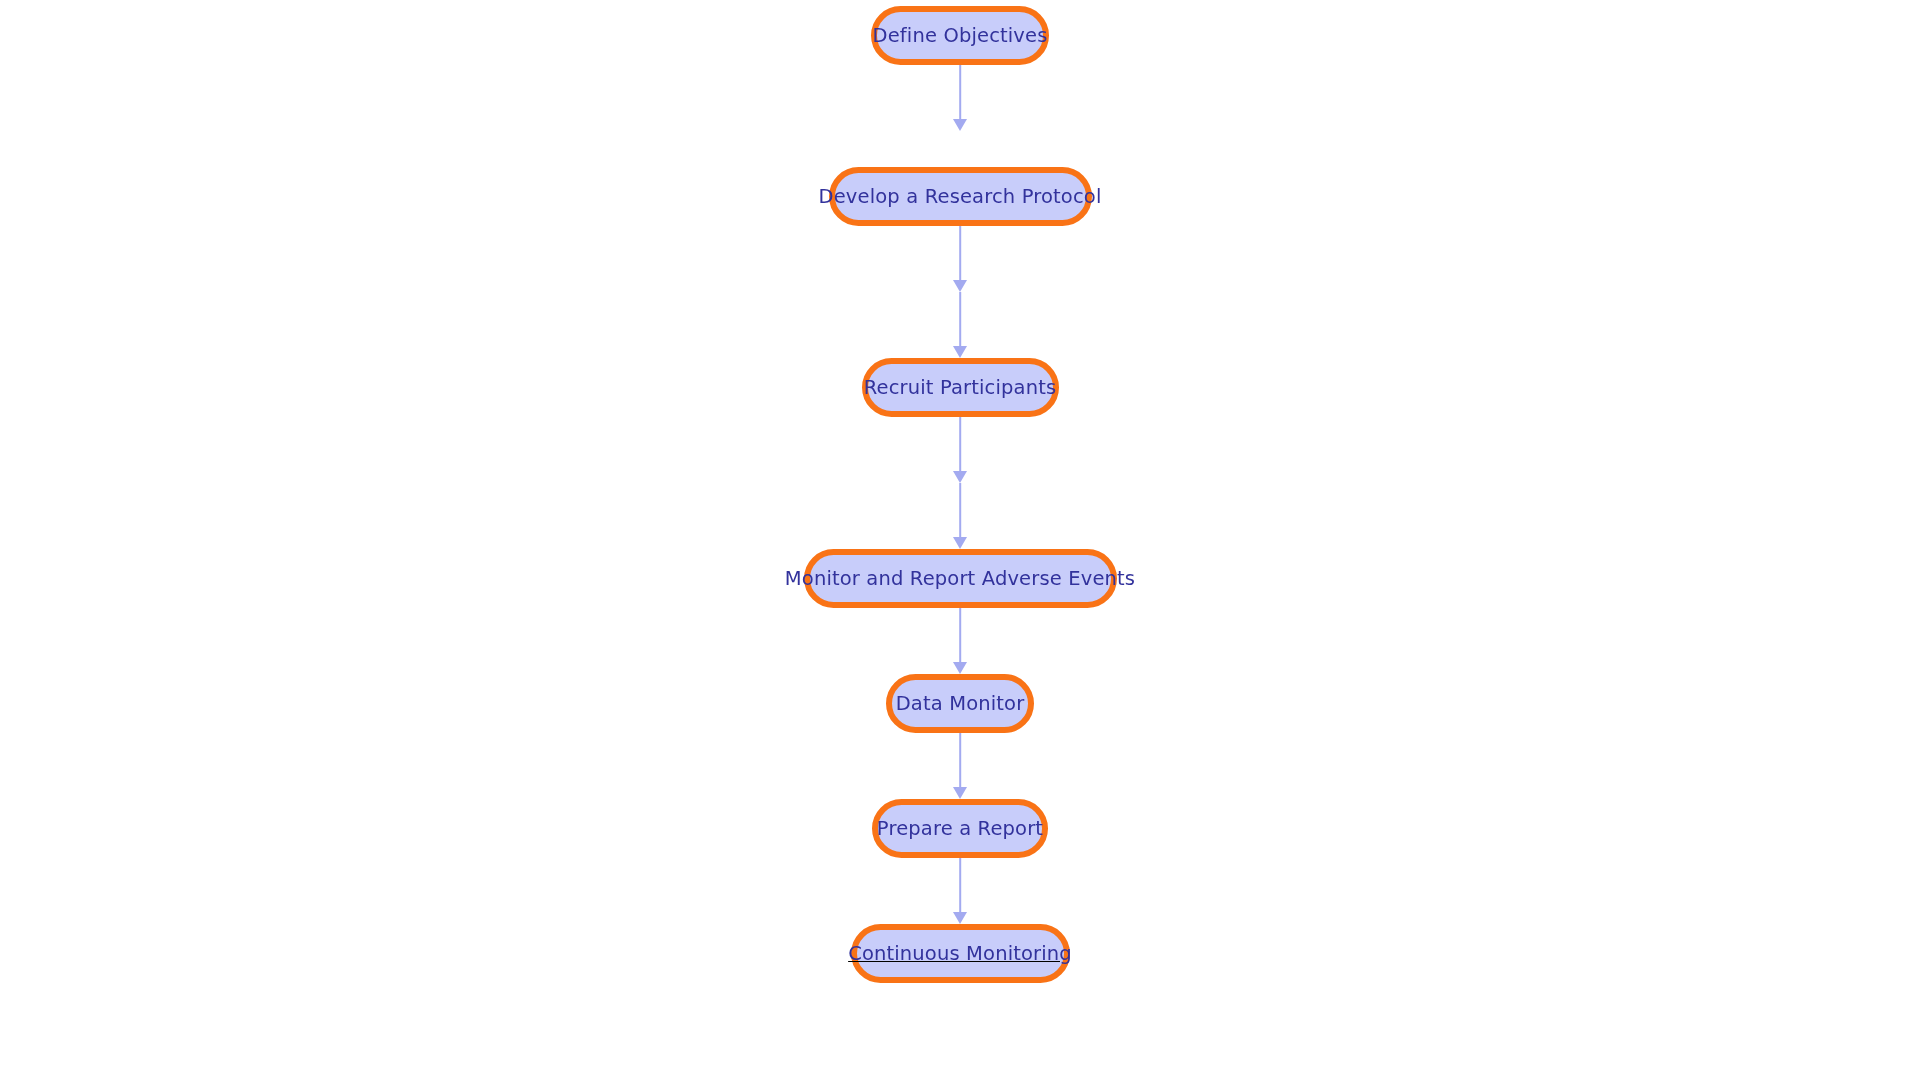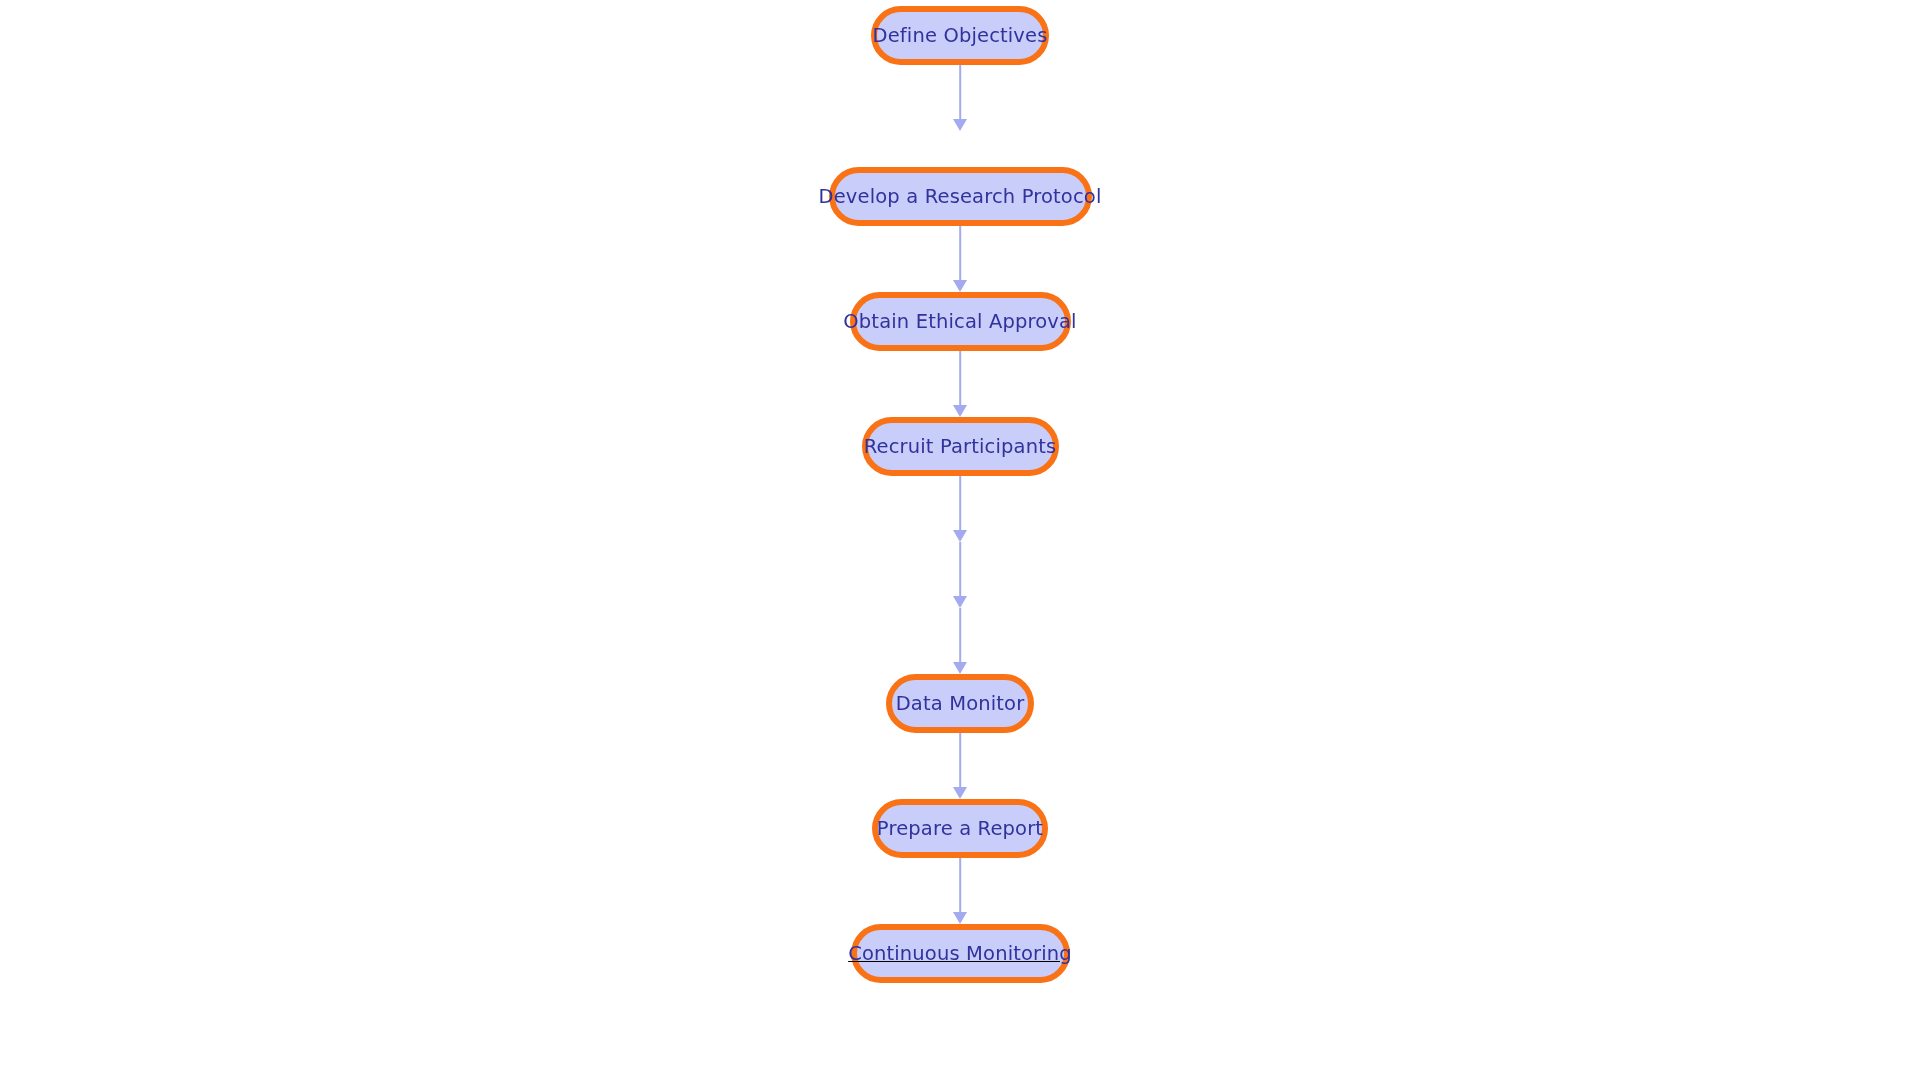--- a/index.html
+++ b/index.html
@@ -115,23 +115,20 @@
 
     <div class="node w-protocol">
       <span class="node-label">Develop a Research Protocol</span>
     </div>
 
     <div class="connector">
       <span class="conn-line"></span>
       <span class="conn-arrow"></span>
     </div>
 
-    <div class="node w-ethical">
-      <span class="node-label">Obtain Ethical Approval</span>
-    </div>
 
     <div class="connector">
       <span class="conn-line"></span>
       <span class="conn-arrow"></span>
     </div>
 
     <div class="node w-recruit">
       <span class="node-label">Recruit Participants</span>
     </div>
 
@@ -139,20 +136,23 @@
       <span class="conn-line"></span>
       <span class="conn-arrow"></span>
     </div>
 
 
     <div class="connector">
       <span class="conn-line"></span>
       <span class="conn-arrow"></span>
     </div>
 
+    <div class="node w-monitorrep">
+      <span class="node-label">Monitor and Report Adverse Events</span>
+    </div>
 
     <div class="connector">
       <span class="conn-line"></span>
       <span class="conn-arrow"></span>
     </div>
 
     <div class="node w-dataanal">
       <span class="node-label">Data Monitor</span>
     </div>
 

